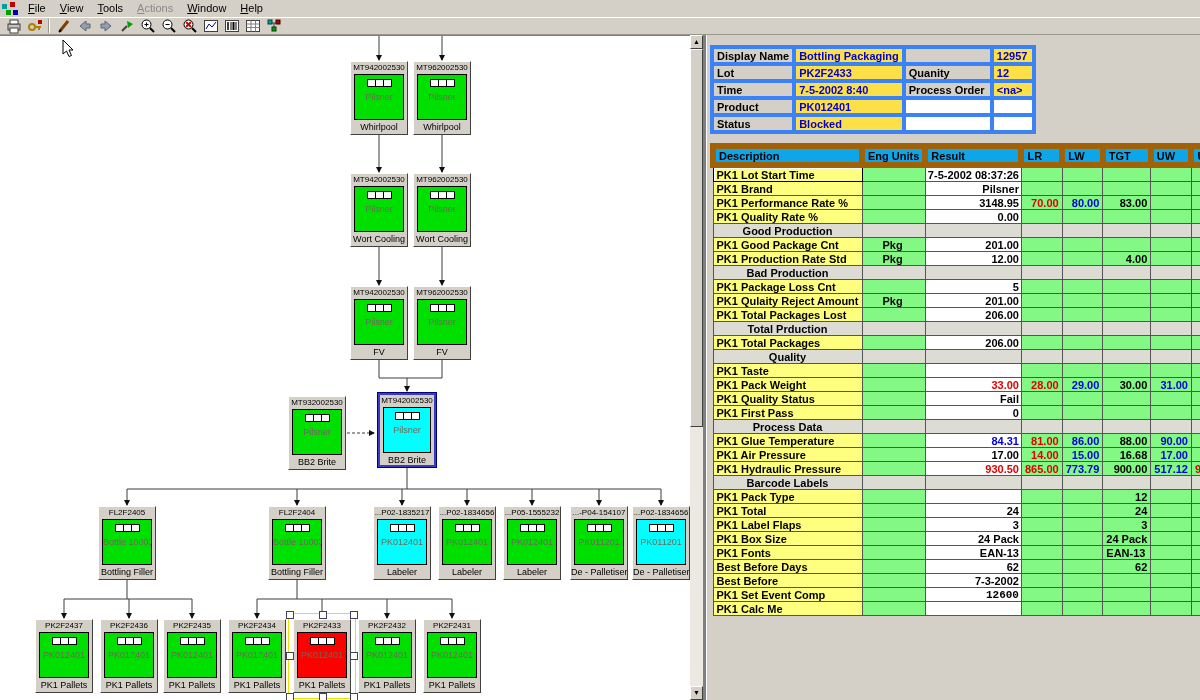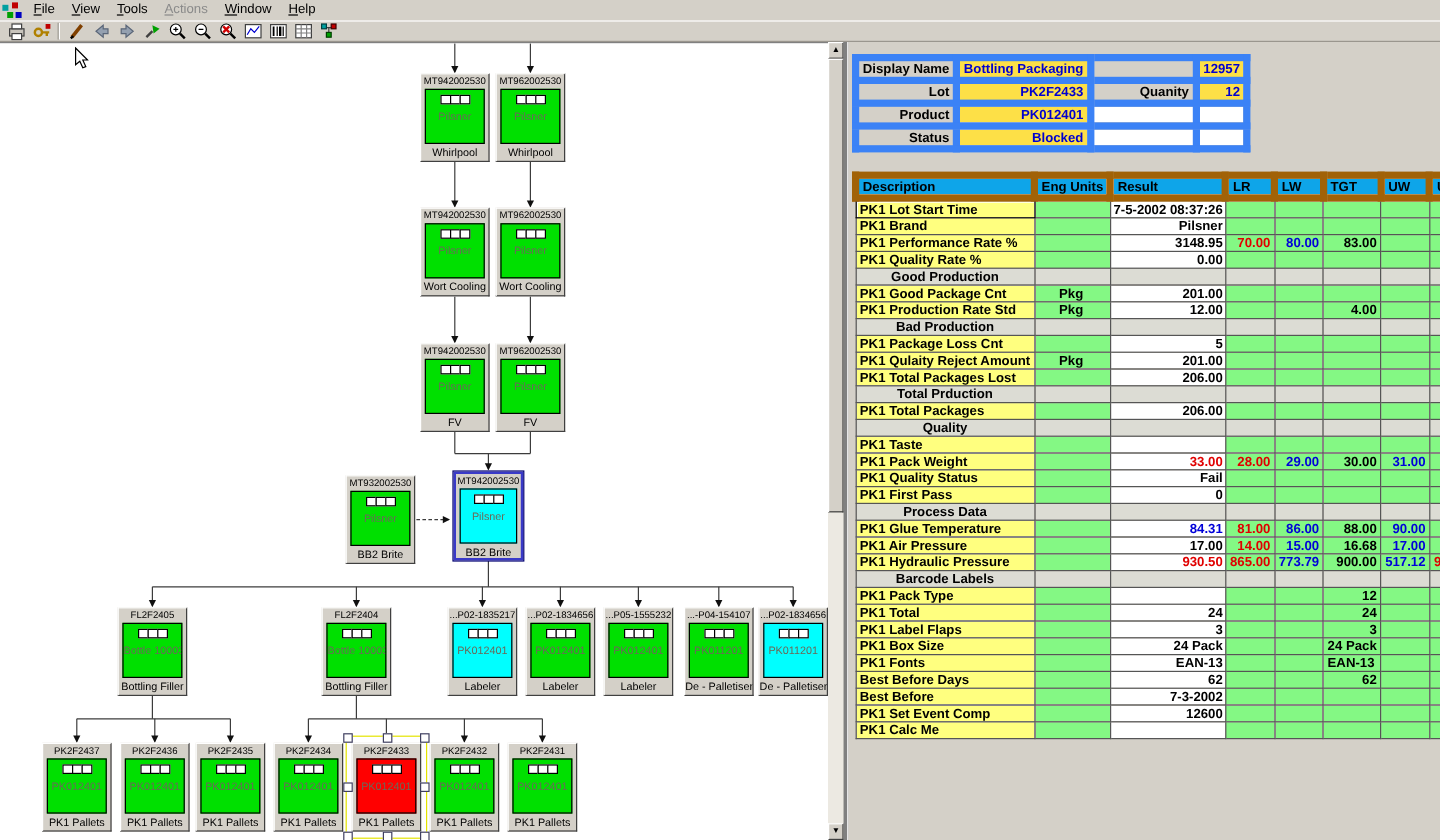--- a/index.html
+++ b/index.html
@@ -45,21 +45,21 @@
           font-size:7px;line-height:11px;text-align:center;color:#000;}
   .sc-thumb{position:absolute;left:0;top:14px;width:13px;height:378px;background:#d4d0c8;
           border:1px solid;border-color:#fff #404040 #404040 #fff;box-sizing:border-box;}
   .divider{position:absolute;left:703px;top:35px;width:3px;height:665px;background:#808080;
            border-right:1px solid #ffffff;z-index:5;}
   
   .rightpane{position:absolute;left:706px;top:35px;width:494px;height:665px;background:#d4d0c8;
              overflow:hidden;z-index:4;}
   table{border-collapse:collapse;table-layout:fixed;}
   .info-table{position:absolute;left:4px;top:10px;font-size:11px;font-weight:bold;}
-  .info-table td{height:13px;padding:0 3px;border:6px solid #3b82f6;overflow:hidden;white-space:nowrap;text-align:right;}
+  .info-table td{height:13px;padding:0 3px;border:4px solid #3b82f6;overflow:hidden;white-space:nowrap;}
   .info-table td.lbl{background:#d4d0c8;color:#000;}
   .info-table td.val{background:#fde047;color:#0000d0;}
   .info-table td.blank{background:#ffffff;}
   .res-table{position:absolute;left:4px;top:108px;font-size:11px;font-weight:bold;}
   .res-table th{height:13px;background:#0ea5e9;color:#000;text-align:left;padding:0 3px;
                 border:6px solid #a16207;font-weight:bold;white-space:nowrap;overflow:hidden;}
   .res-table td{height:13px;padding:0 3px;border:1px solid #555;overflow:hidden;white-space:nowrap;}
   td.desc{background:#ffff7f;color:#000;}
   td.desc.focus{box-shadow:inset 1px 1px 0 #ffffff;border-color:#000;}
   td.eng{background:#84f884;color:#000;padding-left:20px;}
@@ -545,20 +545,26 @@
           <td class="lbl"></td>
           <td class="val">12957</td>
         </tr>
         <tr>
           <td class="lbl">Lot</td>
           <td class="val">PK2F2433</td>
           <td class="lbl">Quanity</td>
           <td class="val">12</td>
         </tr>
         <tr>
+          <td class="lbl">Time</td>
+          <td class="val">7-5-2002 8:40</td>
+          <td class="lbl">Process Order</td>
+          <td class="val">&lt;na&gt;</td>
+        </tr>
+        <tr>
           <td class="lbl">Product</td>
           <td class="val">PK012401</td>
           <td class="blank"></td>
           <td class="blank"></td>
         </tr>
         <tr>
           <td class="lbl">Status</td>
           <td class="val">Blocked</td>
           <td class="blank"></td>
           <td class="blank"></td>
@@ -934,21 +940,21 @@
           <td class="lim c-lr num"></td>
           <td class="lim c-lw num"></td>
           <td class="lim c-tgt num"></td>
           <td class="lim c-uw num"></td>
           <td class="lim c-ur num"></td>
         </tr>
         <tr>
           <td class="desc">PK1 Set Event Comp</td>
           <td class="eng"></td>
           <td class="result">
-            <div class="rv" style="color: rgb(0, 0, 0);">12600</div>
+            <div class="rv" style="color: rgb(0, 0, 0); font-family: Liberation Mono, monospace;">12600</div>
           </td>
           <td class="lim c-lr num"></td>
           <td class="lim c-lw num"></td>
           <td class="lim c-tgt num"></td>
           <td class="lim c-uw num"></td>
           <td class="lim c-ur num"></td>
         </tr>
         <tr>
           <td class="desc">PK1 Calc Me</td>
           <td class="eng"></td>

